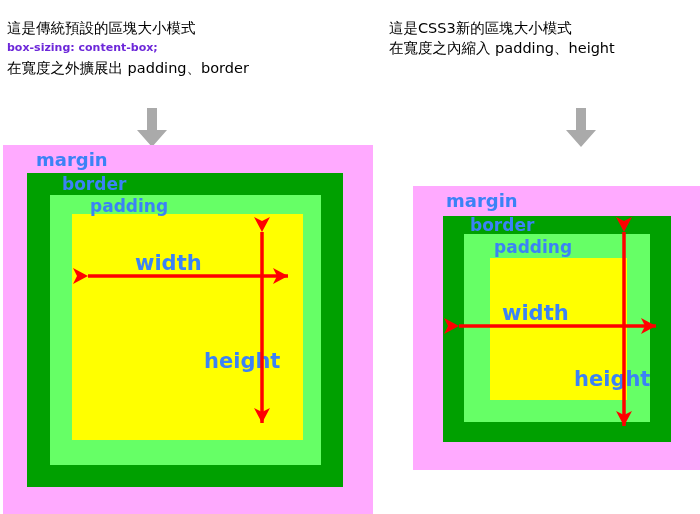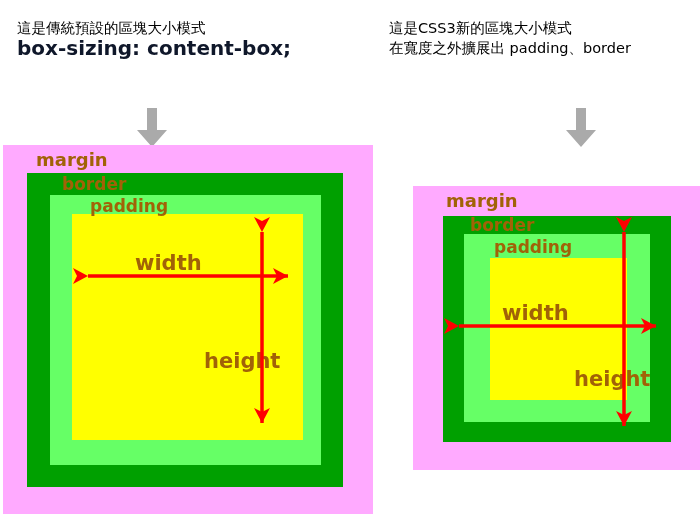--- a/index.html
+++ b/index.html
@@ -15,44 +15,44 @@
   
   .caption{position:absolute;}
   .cap-line{
     font-size:14.5px;
     line-height:20px;
     color:#000000;
     white-space:nowrap;
     font-weight:normal;
   }
   .cap-line.code{
-    color:#0f172a;
+    color:#6d28d9;
     font-weight:bold;
-    font-size:20px;
+    font-size:11px;
     letter-spacing:0px;
     font-family:"DejaVu Sans","Liberation Sans",sans-serif;
   }
-  #caption-left{left:17px;top:18px;}
+  #caption-left{left:7px;top:18px;}
   #caption-right{left:389px;top:18px;}
 
   
   .gray-arrow{position:absolute;width:36px;height:40px;}
   #gray-arrow-left{left:134px;top:108px;}
   #gray-arrow-right{left:563px;top:108px;}
 
   
   .margin-box{position:absolute;background:#ffaaff;}
   .border-box{position:absolute;background:#00a000;}
   .padding-box{position:absolute;background:#66ff66;}
   .content-box{position:absolute;background:#ffff00;}
 
   .blabel{
     position:absolute;
     font-weight:bold;
-    color:#a16207;
+    color:#3b82f6;
     white-space:nowrap;
     line-height:1;
   }
 
   
   #diagram-left .margin-box{left:3px;top:145px;width:370px;height:372px;}
   #diagram-left .border-box{left:27px;top:173px;width:316px;height:314px;}
   #diagram-left .padding-box{left:50px;top:195px;width:271px;height:270px;}
   #diagram-left .content-box{left:72px;top:214px;width:231px;height:226px;}
   #diagram-left .lbl-margin{left:36px;top:151px;font-size:18px;}
@@ -75,25 +75,26 @@
   .arrow-layer{position:absolute;left:0;top:0;width:700px;height:514px;pointer-events:none;}
 </style>
 </head>
 <body>
 
 <div class="stage">
 
   <div class="caption" id="caption-left">
     <div class="cap-line">這是傳統預設的區塊大小模式</div>
     <div class="cap-line code">box-sizing: content-box;</div>
+    <div class="cap-line">在寬度之外擴展出 padding、border</div>
   </div>
 
   <div class="caption" id="caption-right">
     <div class="cap-line">這是CSS3新的區塊大小模式</div>
-    <div class="cap-line">在寬度之外擴展出 padding、border</div>
+    <div class="cap-line">在寬度之內縮入 padding、height</div>
   </div>
 
   <div class="gray-arrow" id="gray-arrow-left">
     <svg width="36" height="40" viewBox="0 0 36 40">
       <path d="M13,0 L23,0 L23,22 L33,22 L18,39 L3,22 L13,22 Z" fill="#aaaaaa"></path>
     </svg>
   </div>
   <div class="gray-arrow" id="gray-arrow-right">
     <svg width="36" height="40" viewBox="0 0 36 40">
       <path d="M13,0 L23,0 L23,22 L33,22 L18,39 L3,22 L13,22 Z" fill="#aaaaaa"></path>

